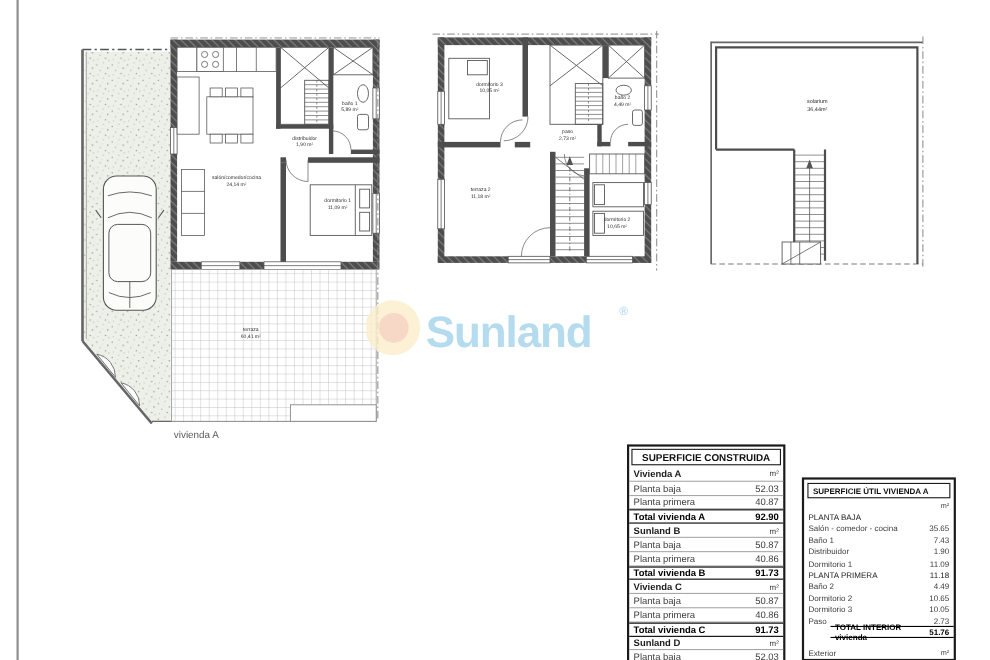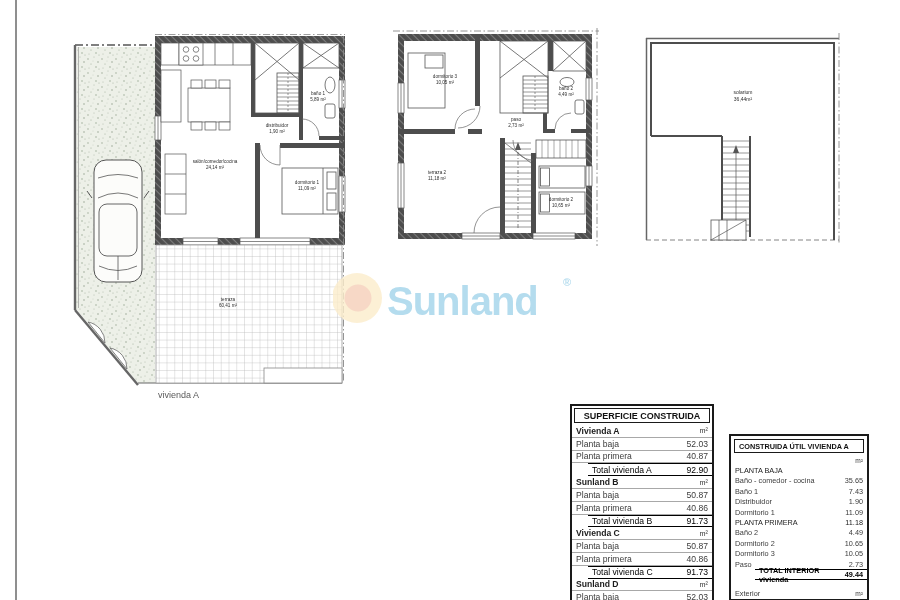--- a/index.html
+++ b/index.html
@@ -21,21 +21,21 @@
   .table-construida { left:570px; top:404px; width:144px; }
   .table-util { left:729px; top:434px; width:140px; }
   .areatable .hdr { margin:2px; border:1px solid #1a1a1a; font-weight:bold; text-align:center; color:#111; }
   .table-construida .hdr { font-size:9px; padding:2px 0 1px; }
   .table-util .hdr { font-size:7.3px; text-align:left; padding:2px 4px 1px; margin:3px 3px 2px; }
   .t-row { display:flex; justify-content:space-between; align-items:center;
            padding:0 4px; font-size:8.6px; color:#3c3c3c; height:12.8px;
            border-bottom:1px solid #a8a8a8; }
   .t-row.section { color:#1c1c1c; font-weight:bold; }
   .t-row.section .val { font-size:7.2px; font-weight:normal; color:#333; }
-  .t-row.total { font-weight:normal; color:#000; border-top:1.6px solid #000; border-bottom:1.6px solid #000;margin-left:16px; }
+  .t-row.total { font-weight:bold; color:#000; border-top:1.6px solid #000; border-bottom:1.6px solid #000; }
   .u-row { display:flex; justify-content:space-between; align-items:center;
            padding:0 4px; font-size:7.3px; color:#3c3c3c; height:10.4px; border-bottom:none; }
   .u-row.section { color:#222; }
   .u-row.total { font-weight:bold; color:#000; border-top:1.4px solid #000; border-bottom:1.4px solid #000;margin-left:24px; }
   .u-row.blank { height:9px; }
   .u-row.unit .val { font-size:6.6px; }
 </style>
 </head>
 <body>
 
@@ -363,31 +363,31 @@
         <span class="lbl">Sunland D</span>
         <span class="val">m²</span>
       </div>
       <div class="t-row">
         <span class="lbl">Planta baja</span>
         <span class="val">52.03</span>
       </div>
   </div>
 
   <div class="areatable table-util">
-    <div class="hdr">CONSTRUIDA ÚTIL VIVIENDA A</div>
+    <div class="hdr">SUPERFICIE ÚTIL VIVIENDA A</div>
     <div class="u-row unit">
         <span class="lbl"></span>
         <span class="val">m²</span>
       </div>
       <div class="u-row section">
         <span class="lbl">PLANTA BAJA</span>
         <span class="val"></span>
       </div>
       <div class="u-row">
-        <span class="lbl">Baño - comedor - cocina</span>
+        <span class="lbl">Salón - comedor - cocina</span>
         <span class="val">35.65</span>
       </div>
       <div class="u-row">
         <span class="lbl">Baño 1</span>
         <span class="val">7.43</span>
       </div>
       <div class="u-row">
         <span class="lbl">Distribuidor</span>
         <span class="val">1.90</span>
       </div>
@@ -410,21 +410,21 @@
       <div class="u-row">
         <span class="lbl">Dormitorio 3</span>
         <span class="val">10.05</span>
       </div>
       <div class="u-row">
         <span class="lbl">Paso</span>
         <span class="val">2.73</span>
       </div>
       <div class="u-row total">
         <span class="lbl">TOTAL INTERIOR vivienda</span>
-        <span class="val">49.44</span>
+        <span class="val">51.76</span>
       </div>
       <div class="u-row blank">
         <span class="lbl"></span>
         <span class="val"></span>
       </div>
       <div class="u-row unit">
         <span class="lbl">Exterior</span>
         <span class="val">m²</span>
       </div>
   </div>

